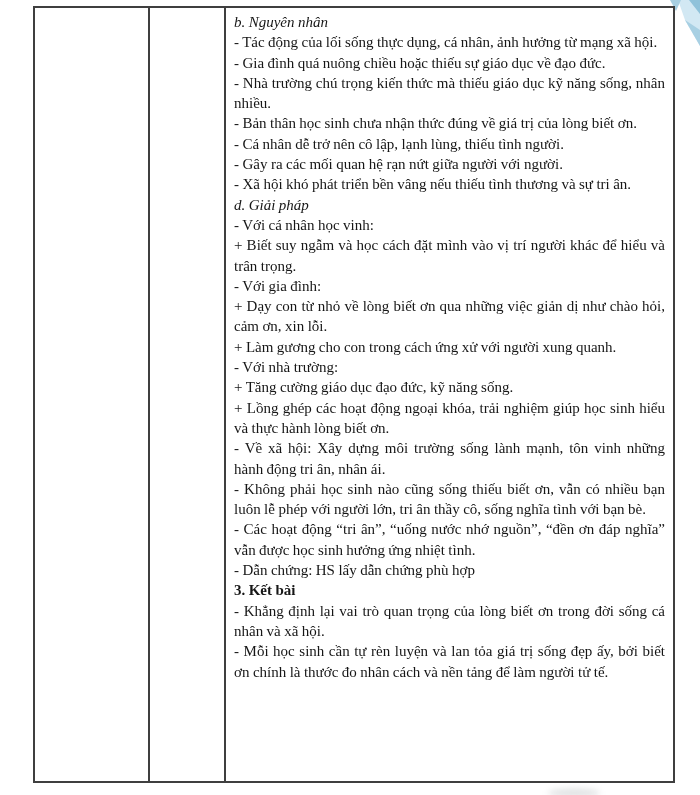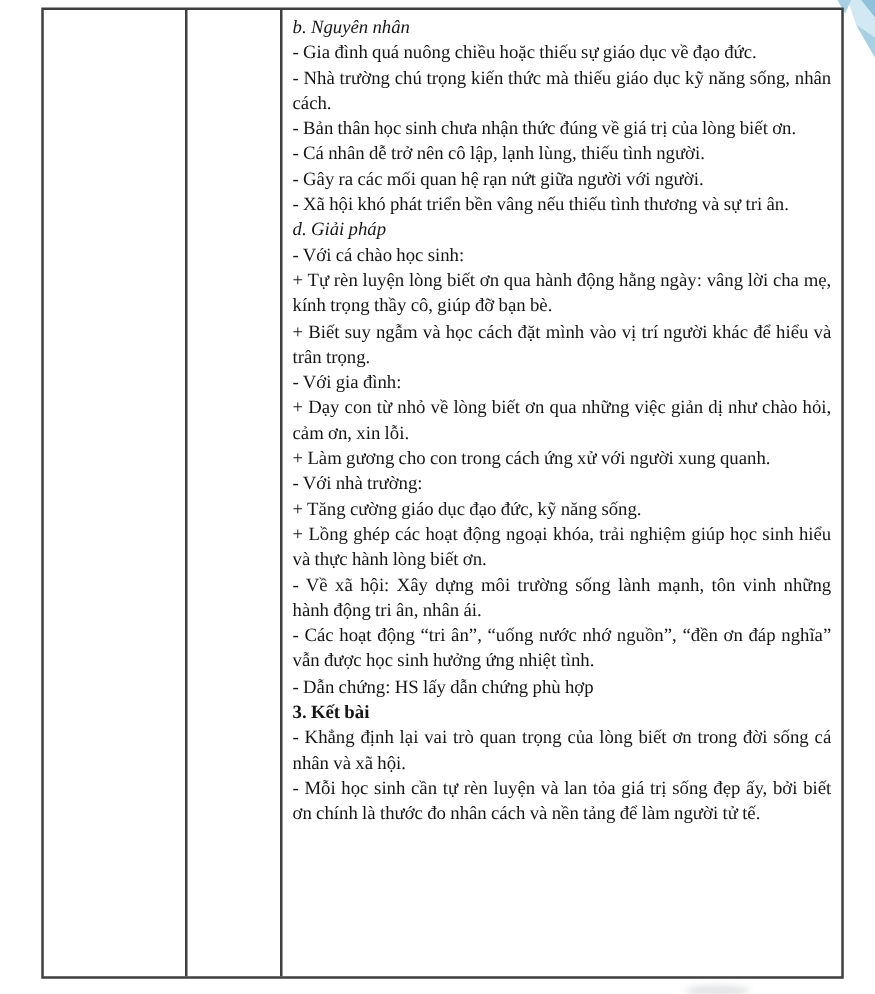--- a/index.html
+++ b/index.html
@@ -85,37 +85,38 @@
     <polygon points="62,0 73,0 68,11" fill="#a8d0e3"></polygon>
     <polygon points="81,0 92,0 92,14" fill="#8fc2da"></polygon>
     <polygon points="77,20 92,30 92,46" fill="#a8d0e3"></polygon>
   </svg>
 
   <div class="grading-table">
     <div class="cell col-1"></div>
     <div class="cell col-2"></div>
     <div class="cell col-3">
         <p class="line italic">b. Nguyên nhân</p>
+        <p class="line">- Tác động của lối sống thực dụng, cá nhân, ảnh hưởng từ mạng xã hội.</p>
         <p class="line">- Gia đình quá nuông chiều hoặc thiếu sự giáo dục về đạo đức.</p>
-        <p class="line">- Nhà trường chú trọng kiến thức mà thiếu giáo dục kỹ năng sống, nhân cách.</p>
+        <p class="line">- Nhà trường chú trọng kiến thức mà thiếu giáo dục kỹ năng sống, nhân nhiều.</p>
         <p class="line">- Bản thân học sinh chưa nhận thức đúng về giá trị của lòng biết ơn.</p>
         <p class="line">- Cá nhân dễ trở nên cô lập, lạnh lùng, thiếu tình người.</p>
         <p class="line">- Gây ra các mối quan hệ rạn nứt giữa người với người.</p>
         <p class="line">- Xã hội khó phát triển bền vâng nếu thiếu tình thương và sự tri ân.</p>
         <p class="line italic">d. Giải pháp</p>
-        <p class="line">- Với cá chào học sinh:</p>
-        <p class="line">+ Tự rèn luyện lòng biết ơn qua hành động hằng ngày: vâng lời cha mẹ, kính trọng thầy cô, giúp đỡ bạn bè.</p>
+        <p class="line">- Với cá nhân học vinh:</p>
         <p class="line">+ Biết suy ngẫm và học cách đặt mình vào vị trí người khác để hiểu và trân trọng.</p>
         <p class="line">- Với gia đình:</p>
         <p class="line">+ Dạy con từ nhỏ về lòng biết ơn qua những việc giản dị như chào hỏi, cảm ơn, xin lỗi.</p>
         <p class="line">+ Làm gương cho con trong cách ứng xử với người xung quanh.</p>
         <p class="line">- Với nhà trường:</p>
         <p class="line">+ Tăng cường giáo dục đạo đức, kỹ năng sống.</p>
         <p class="line">+ Lồng ghép các hoạt động ngoại khóa, trải nghiệm giúp học sinh hiểu và thực hành lòng biết ơn.</p>
         <p class="line">- Về xã hội: Xây dựng môi trường sống lành mạnh, tôn vinh những hành động tri ân, nhân ái.</p>
+        <p class="line">- Không phải học sinh nào cũng sống thiếu biết ơn, vẫn có nhiều bạn luôn lễ phép với người lớn, tri ân thầy cô, sống nghĩa tình với bạn bè.</p>
         <p class="line">- Các hoạt động “tri ân”, “uống nước nhớ nguồn”, “đền ơn đáp nghĩa” vẫn được học sinh hưởng ứng nhiệt tình.</p>
         <p class="line">- Dẫn chứng: HS lấy dẫn chứng phù hợp</p>
         <p class="line bold">3. Kết bài</p>
         <p class="line">- Khẳng định lại vai trò quan trọng của lòng biết ơn trong đời sống cá nhân và xã hội.</p>
         <p class="line">- Mỗi học sinh cần tự rèn luyện và lan tỏa giá trị sống đẹp ấy, bởi biết ơn chính là thước đo nhân cách và nền tảng để làm người tử tế.</p>
       </div>
   </div>
 
   <div class="smudge"></div>
 

